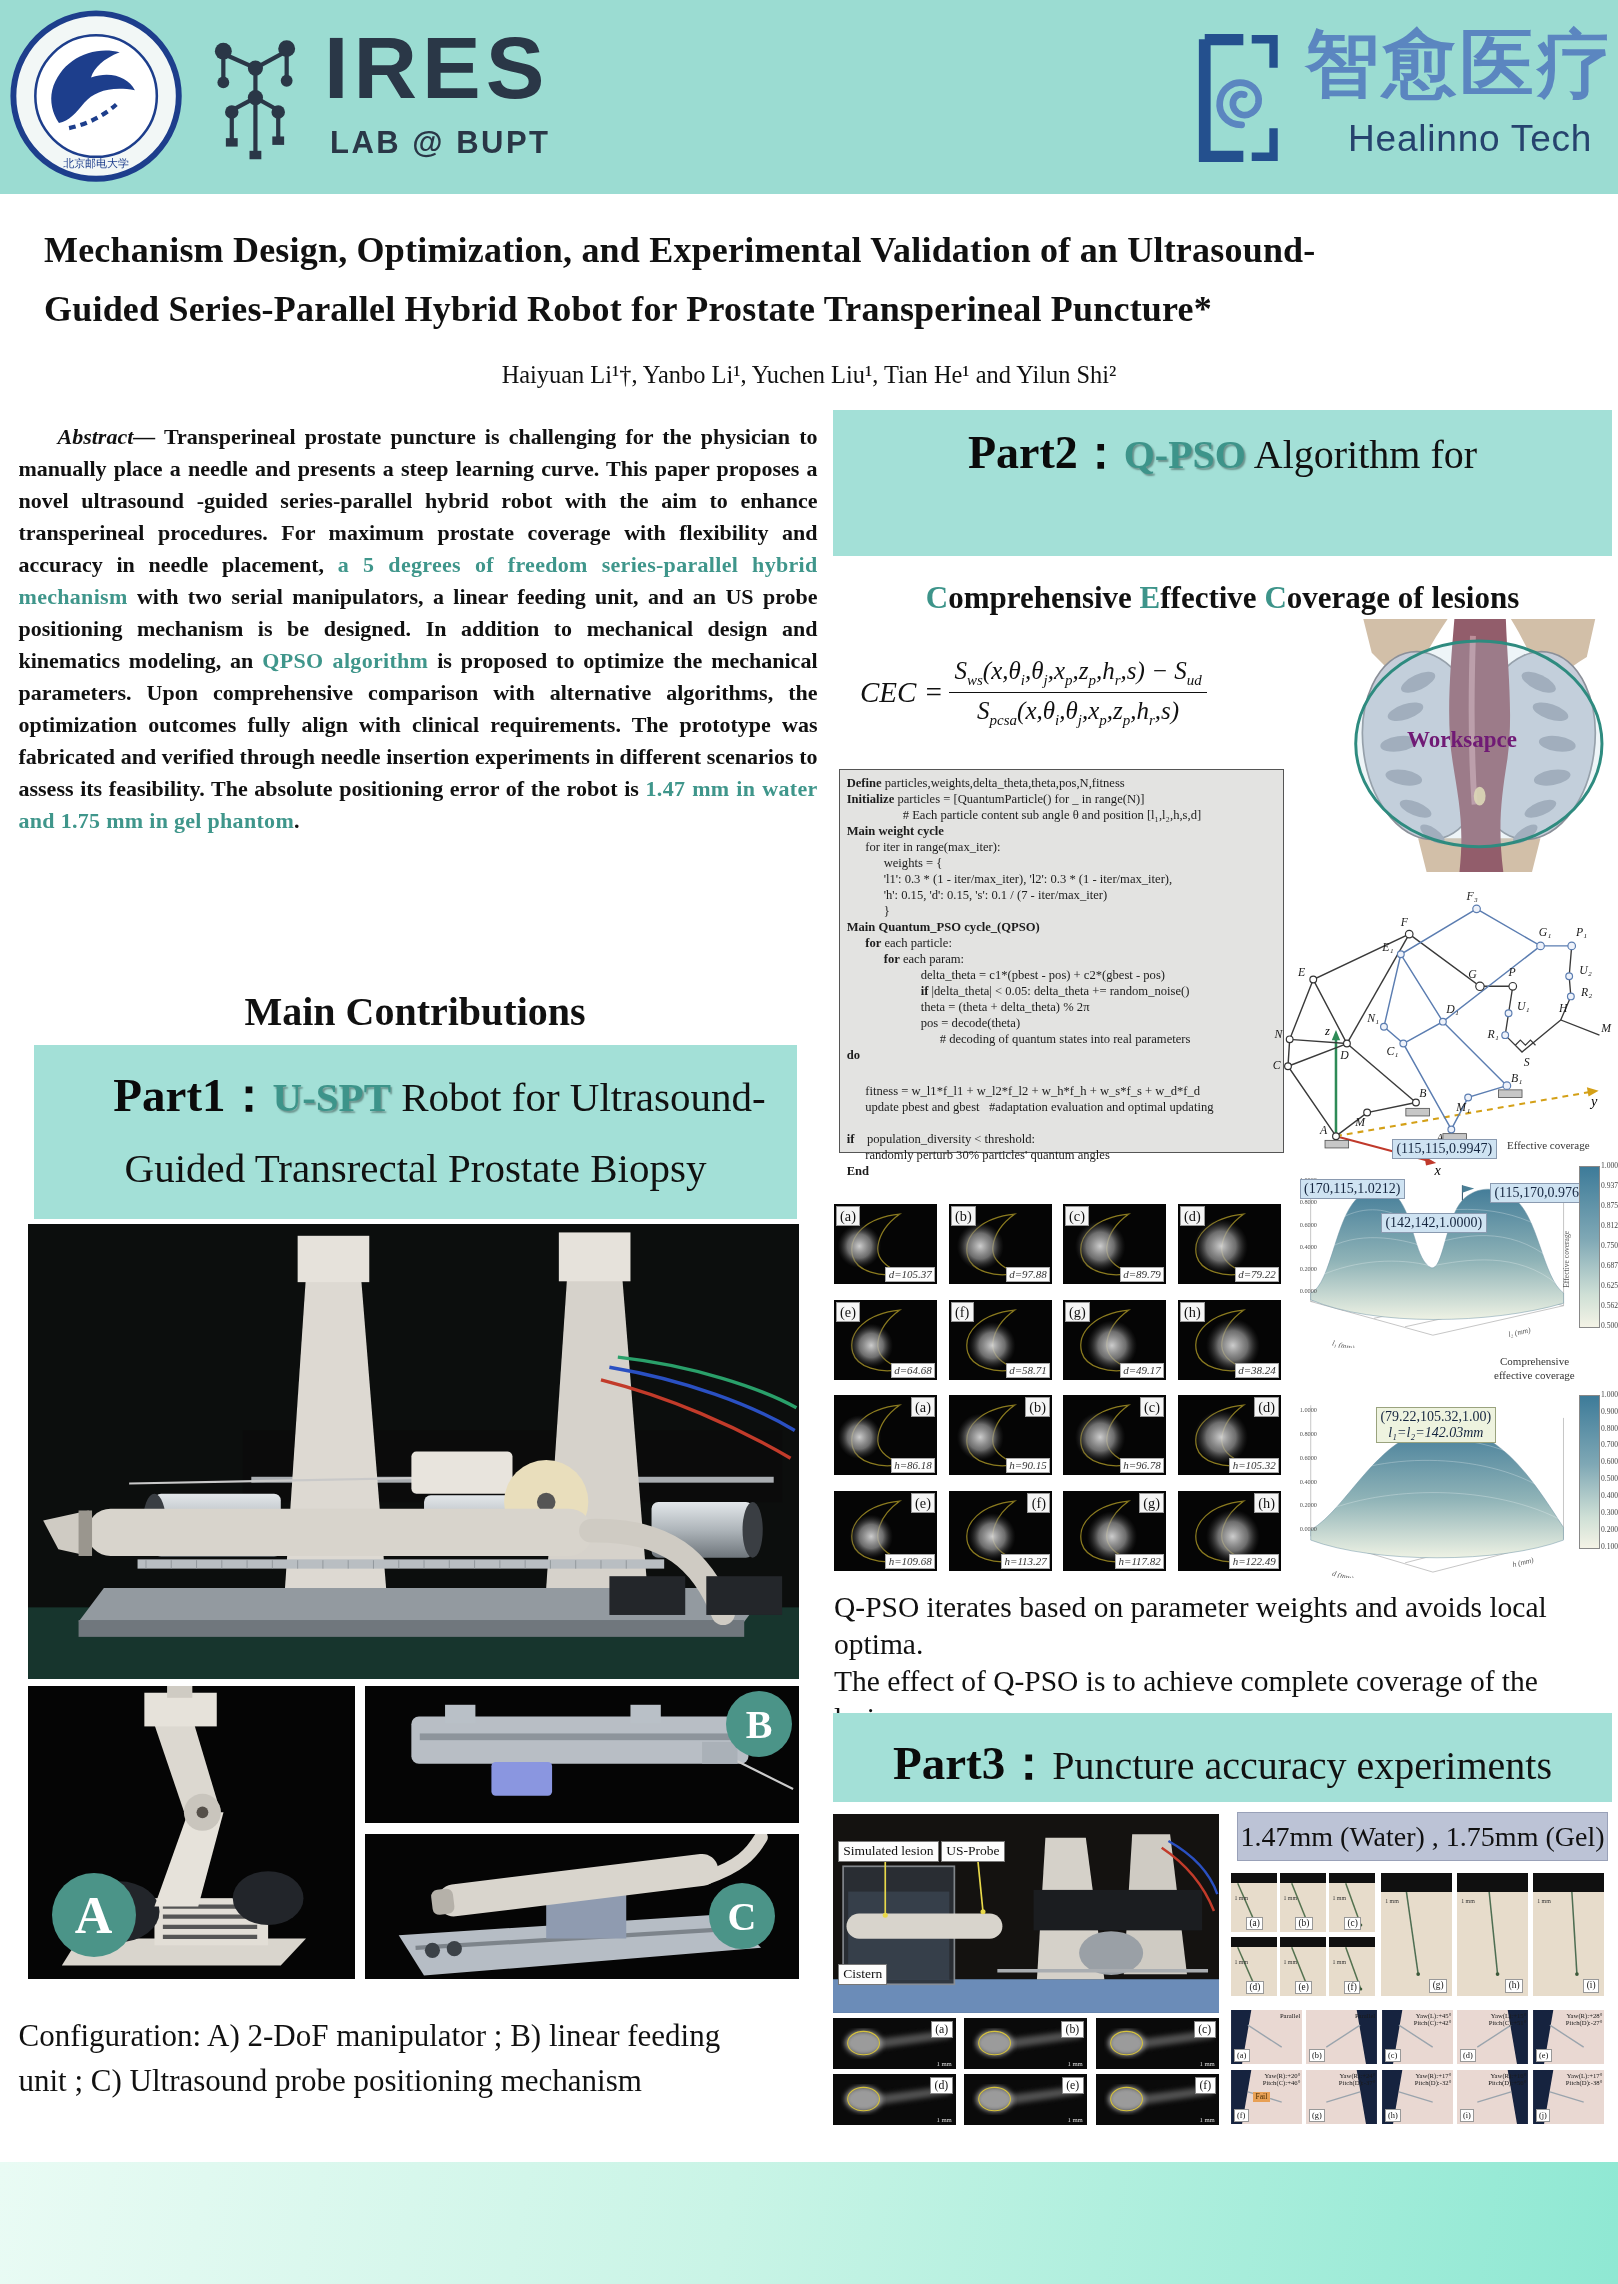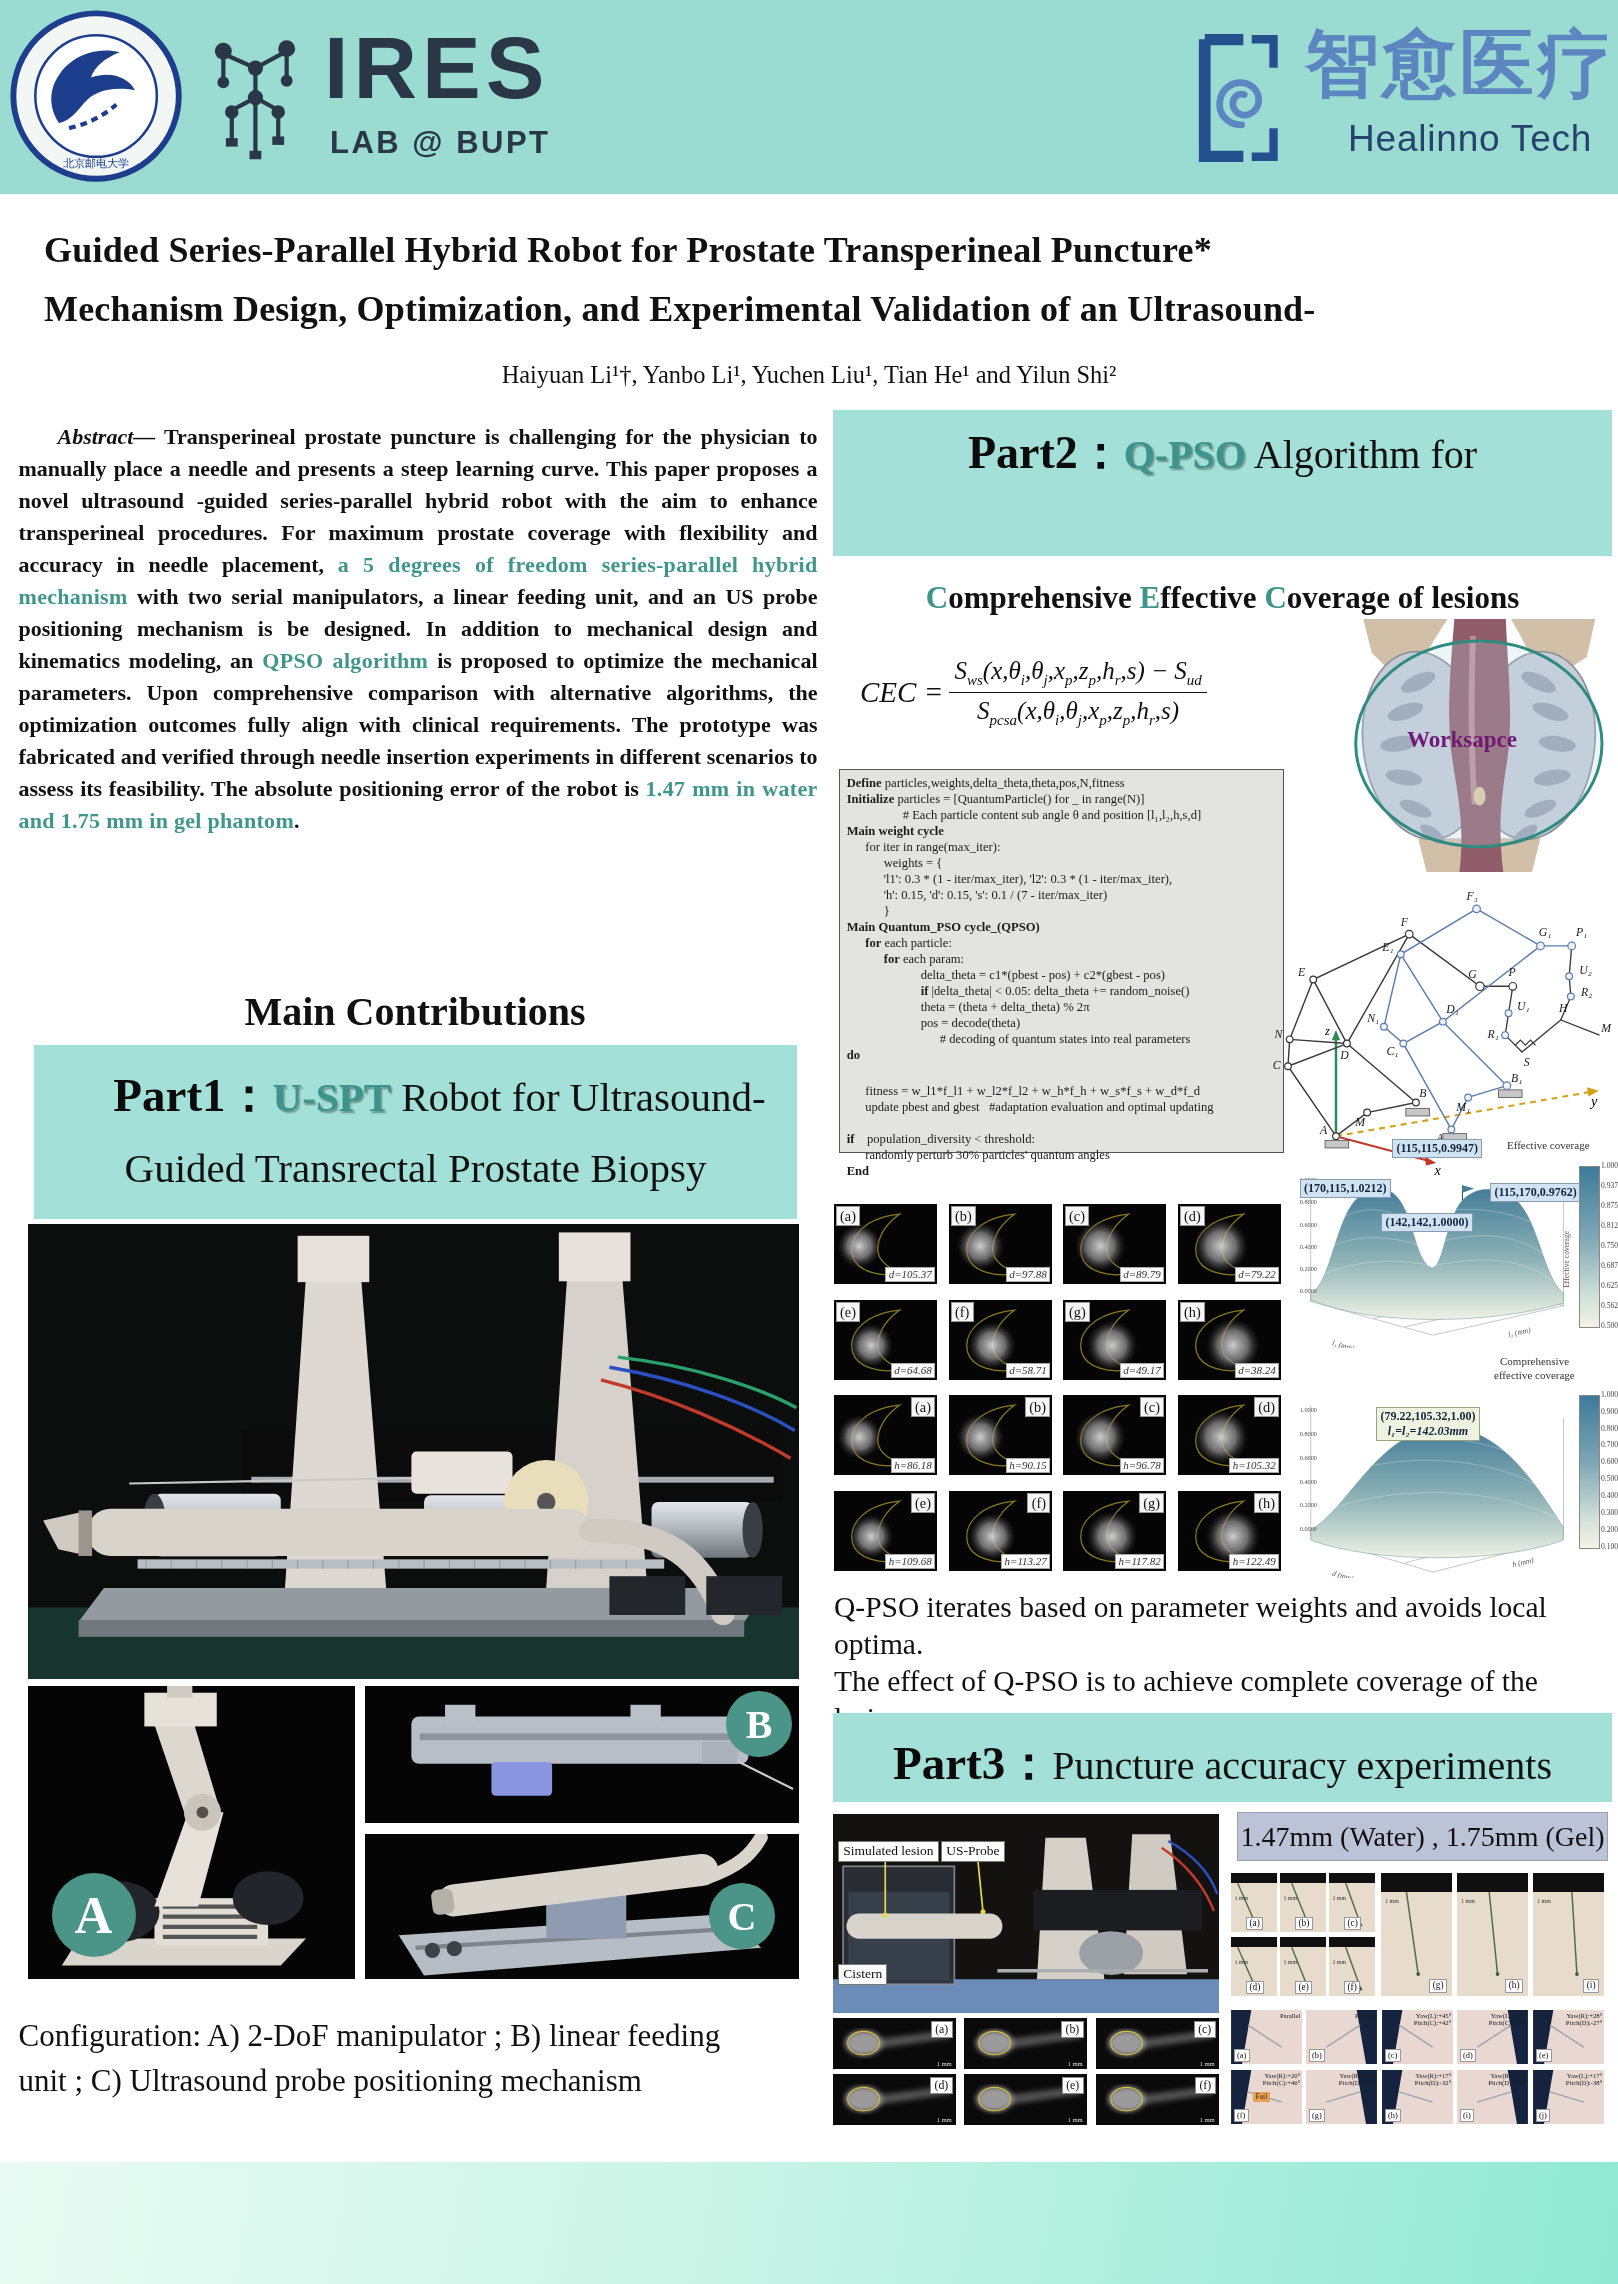--- a/index.html
+++ b/index.html
@@ -26,21 +26,21 @@
   .pcode .tx{font-weight:normal;}
   .cov-cell{position:absolute;background:#050505;}
   .cov-lbl{position:absolute;background:#f5f5f5;border:0.8px solid #999;color:#111;font-size:14.3px;padding:0 3.4px;line-height:18.5px;}
   .cov-val{position:absolute;right:1.7px;bottom:1.7px;background:#fdfdfd;border:0.8px solid #aaa;color:#333;
            font-style:italic;font-size:11px;padding:0 2.5px;line-height:13.5px;}
   .eq{font-style:italic;font-size:25px;}
   .eq sub{font-size:15px;font-style:italic;}
   .frac{display:inline-block;vertical-align:middle;text-align:center;}
   .frac .num{border-bottom:1.7px solid #111;padding:0 5px 3.4px 5px;}
   .frac .den{padding-top:3.4px;}
-  .annot{position:absolute;background:#cfe3f2;border:0.8px solid #8a9ab0;font-weight:bold;font-size:12px;
+  .annot{position:absolute;background:#cfe3f2;border:0.8px solid #8a9ab0;font-weight:normal;font-size:14px;
          padding:0.8px 3.4px;color:#15253f;white-space:nowrap;}
   .cb-wrap{position:absolute;}
   .cb-bar{position:absolute;left:0;top:0;width:18.5px;height:100%;border:0.8px solid #888;}
   .cb-ticks{position:absolute;left:22px;top:-4.2px;bottom:-4.2px;display:flex;flex-direction:column;justify-content:space-between;}
   .cb-ticks div{font-size:7.6px;color:#444;line-height:8.4px;}
   .cb-title{font-size:11px;color:#333;}
   .us-cell{position:absolute;background:#0a0a0a;overflow:hidden;}
   .us-lbl{position:absolute;top:2.5px;right:3.4px;background:#fff;border:0.8px solid #888;font-size:11.8px;line-height:15px;padding:0 3.4px;}
   .us-scale{position:absolute;right:4.2px;bottom:2.5px;color:#ddd;font-size:6.7px;}
   .wt-cell{position:absolute;background:#e7dccb;overflow:hidden;}
@@ -130,22 +130,22 @@
       <path d="M14,6 L60,6 M14,6 L14,146 L60,146" stroke="#24508e" stroke-width="14" fill="none"></path>
       <path d="M96,40 L96,6 L70,6 M96,112 L96,146 L70,146" stroke="#24508e" stroke-width="10" fill="none"></path>
       <path d="M58,108 C40,108 30,94 32,80 C34,64 48,56 60,58 C72,60 80,70 78,82 C76,92 66,98 58,96 C50,94 46,86 48,79 C50,73 56,70 61,72" stroke="#5b86c0" stroke-width="8" fill="none" stroke-linecap="round"></path>
     </svg>
   </div>
   <div class="abs sans" style="left:1305px;top:25px;font-size:74px;font-weight:bold;color:#5b86c0;letter-spacing:3.4px;line-height:78px;">智愈医疗</div>
   <div class="abs sans" style="left:1348px;top:118px;font-size:37px;color:#26436e;letter-spacing:0.8px;">Healinno Tech</div>
 </div>
 
 <div class="abs ptitle" style="left:44px;top:221px;width:1542px;">
+  <div>Mechanism Design, Optimization, and Experimental Validation of an Ultrasound-</div>
   <div>Guided Series-Parallel Hybrid Robot for Prostate Transperineal Puncture*</div>
-  <div>Mechanism Design, Optimization, and Experimental Validation of an Ultrasound-</div>
 </div>
 <div class="abs authors" style="left:0;top:361px;width:1618px;">Haiyuan Li¹†, Yanbo Li¹, Yuchen Liu¹, Tian He¹ and Yilun Shi²</div>
 
 <div class="abs abstract" style="left:18.5px;top:421px;width:799px;">
   <span class="ind"></span><span style="font-style:italic">Abstract—</span><span> Transperineal prostate puncture is challenging for the physician to manually place a needle and presents a steep learning curve. This paper proposes a novel ultrasound -guided series-parallel hybrid robot with the aim to enhance transperineal procedures. For maximum prostate coverage with flexibility and accuracy in needle placement, </span><span class="hl">a 5 degrees of freedom series-parallel hybrid mechanism</span><span> with two serial manipulators, a linear feeding unit, and an US probe positioning mechanism is be designed. In addition to mechanical design and kinematics modeling, an </span><span class="hl">QPSO algorithm</span><span> is proposed to optimize the mechanical parameters. Upon comprehensive comparison with alternative algorithms, the optimization outcomes fully align with clinical requirements. The prototype was fabricated and verified through needle insertion experiments in different scenarios to assess its feasibility. The absolute positioning error of the robot is </span><span class="hl">1.47 mm in water and 1.75 mm in gel phantom</span><span>.</span>
 </div>
 
 <div class="abs h-main" style="left:17px;top:988px;width:796px;">Main Contributions</div>
 
 <div class="abs banner" style="left:34px;top:1045px;width:763px;height:174px;">

